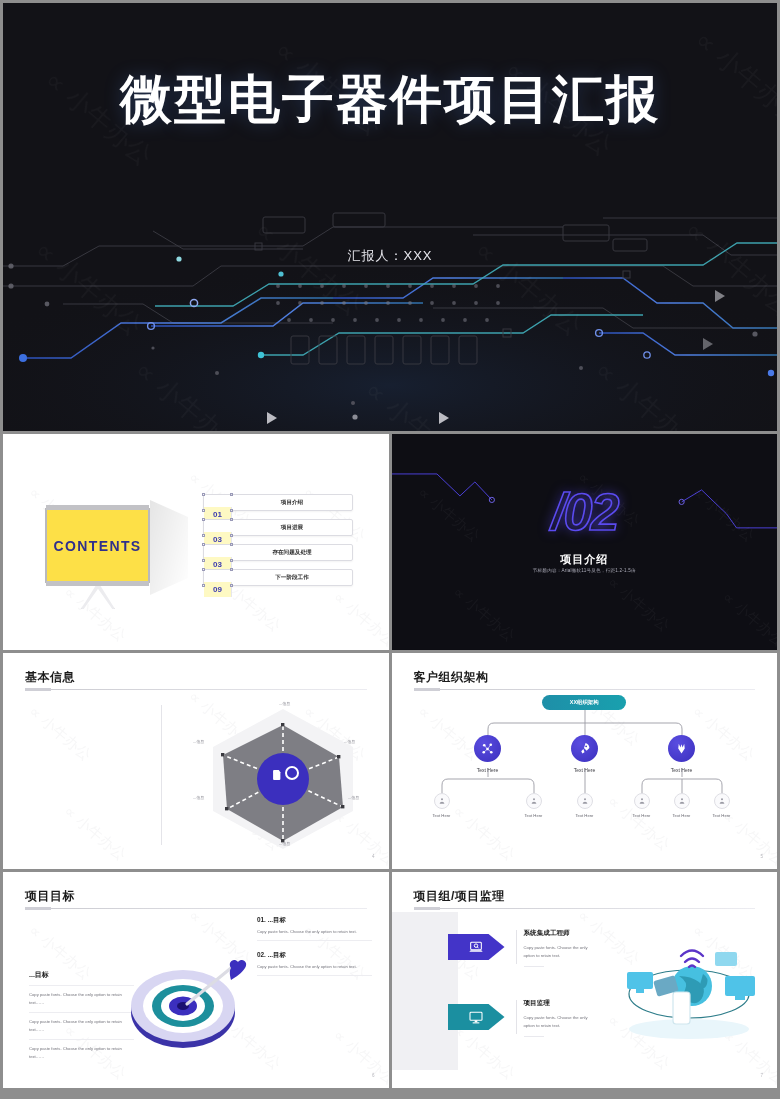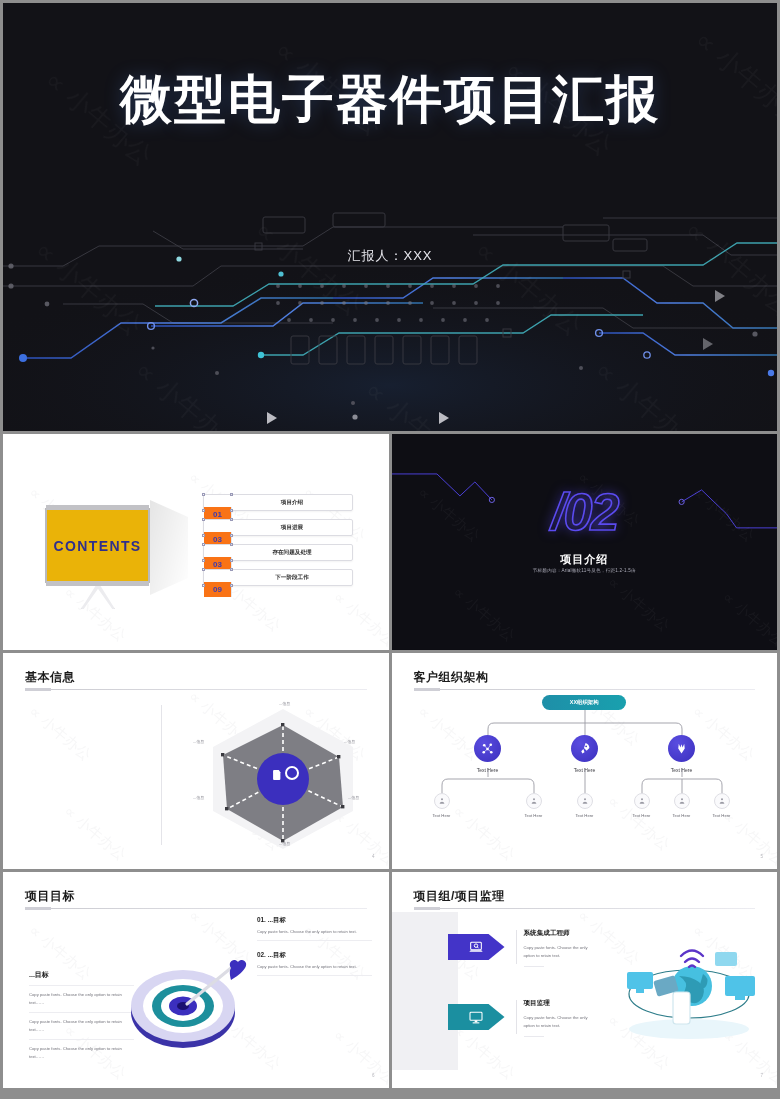--- a/index.html
+++ b/index.html
@@ -38,21 +38,21 @@
   }
   .cover-presenter{
     position:absolute; left:0; right:0; top:244px; text-align:center;
     color:#e8e8ee; font-size:13px; letter-spacing:1px;
   }
 
   
   .s2{ width:385.5px; height:216px; background:#fff; }
   .screen-frame{
     position:absolute; left:42px; top:74px; width:105px; height:75px;
-    border:2.5px solid #b9b9bd; background:#eab308;
+    border:2.5px solid #b9b9bd; background:#fde047;
   }
   .screen-bar{ position:absolute; left:-1px; right:-1px; top:-5px; height:5px; background:#c2c2c6; }
   .screen-foot{ position:absolute; left:-1px; right:-1px; bottom:-5px; height:5px; background:#c2c2c6; }
   .contents-word{
     position:absolute; inset:0; display:flex; align-items:center; justify-content:center;
     color:#2f2f8c; font-size:14px; font-weight:bold; letter-spacing:1.4px;
   }
   .screen-shadow{
     position:absolute; left:147px; top:66px;
     width:38px; height:95px;
@@ -69,21 +69,21 @@
   .toc{ position:absolute; left:200px; top:60px; width:150px; }
   .toc-row{
     position:relative; display:flex; align-items:center;
     height:17px; margin-bottom:8px;
     border:1px solid #dcdce2; border-radius:2px; background:#fff;
     box-shadow:0 1px 2px rgba(0,0,0,.05);
   }
   .toc-num{
     width:28px; height:100%; display:flex; align-items:center; justify-content:center;
     color:#3b3bb0; font-size:8px; font-weight:bold;
-    background:#f97316; border-right:1px solid #e6e6ec;margin-top:24px;
+    background:#fef9c3; border-right:1px solid #e6e6ec;margin-top:24px;
   }
   .toc-label{ flex:1; text-align:center; font-size:5.6px; color:#2b2b2b; font-weight:bold; }
   .corner{ position:absolute; width:3px; height:3px; border:.8px solid #9a9ab8; }
   .c-tl{ left:-2px; top:-2px; }
   .c-bl{ left:-2px; bottom:-2px; }
   .c-ml{ left:26px; top:-2px; } .c-mb{ left:26px; bottom:-2px; }
 
   
   .s3{ width:385.5px; height:216px; background:#0e0e14; }
   .sec-num{

